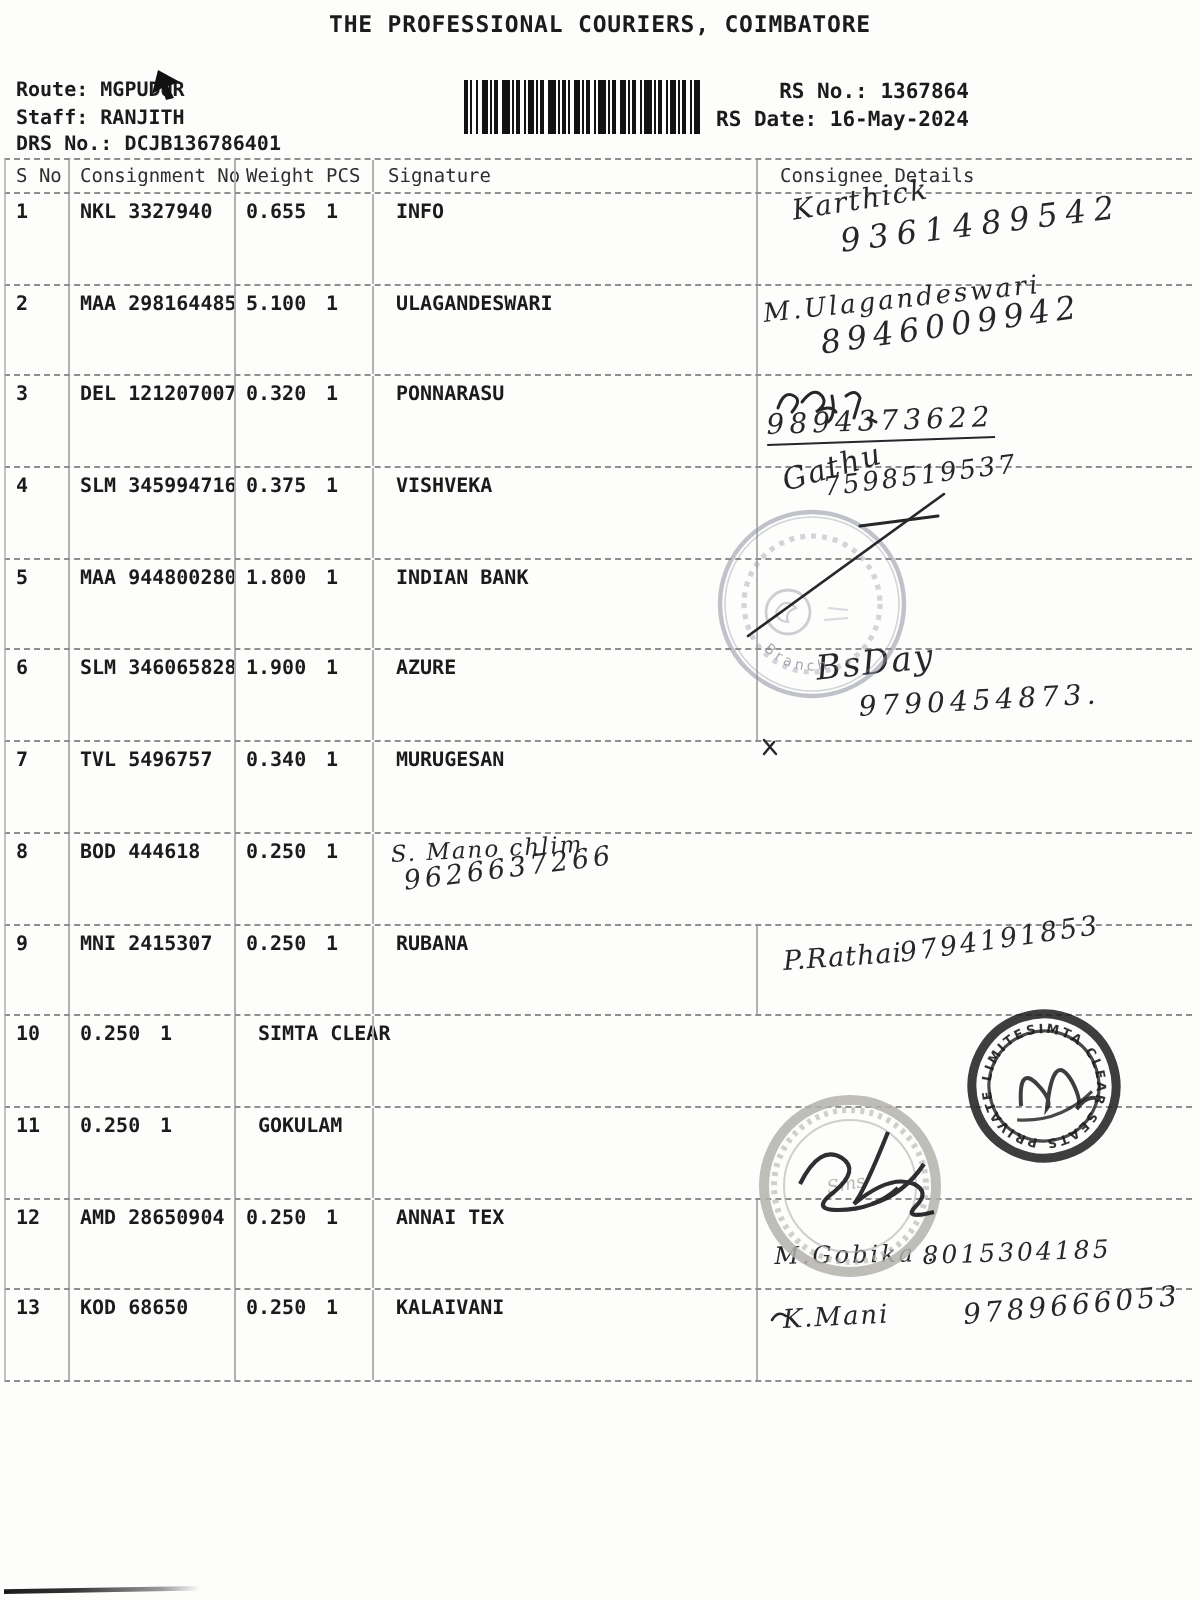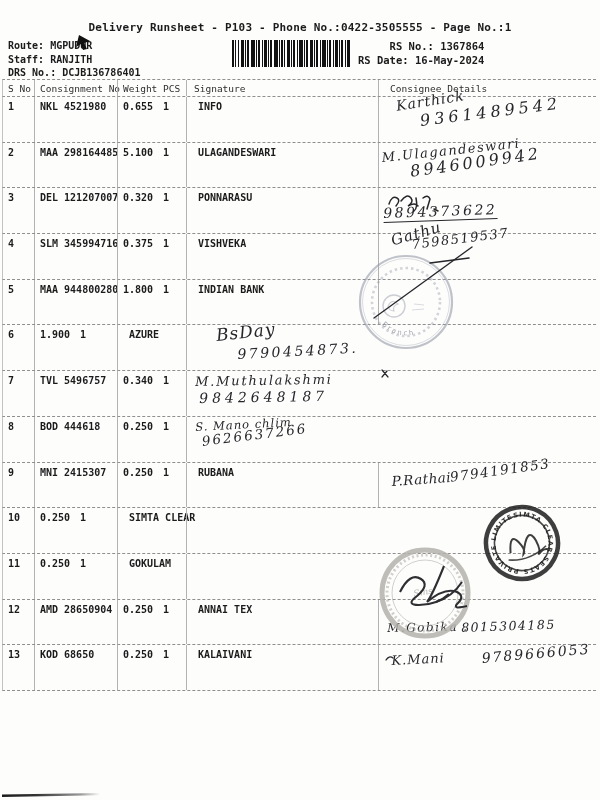--- a/index.html
+++ b/index.html
@@ -53,21 +53,21 @@
   .deco{position:absolute;left:0;top:0;pointer-events:none;}
   .artifact-bottom{left:2px;top:793px;width:98px;height:4px;
      background:linear-gradient(to right,#1a1a1a 0%,#333 35%,#9a9a9a 80%,transparent 100%);
      clip-path:polygon(0 40%,100% 0,100% 55%,0 100%);}
 </style>
 </head>
 <body>
 
 <div class="page">
 
-  <div class="abs subtitle">Delivery Runsheet - P103 - Phone No.:0422-3505555 - Page No.:1</div>
+  <div class="abs title">THE PROFESSIONAL COURIERS, COIMBATORE</div>
 
   <div class="abs meta"><span>Route:</span> <span>MGPUDUR</span>
 <span>Staff:</span> <span>RANJITH</span>
 <span>DRS No.:</span> <span>DCJB136786401</span></div>
 
   <svg class="abs barcode" width="118" height="27" viewBox="0 0 118 27">
     <g fill="#121212">
       <rect x="0" y="0" width="2" height="27"></rect>
         <rect x="3" y="0" width="1" height="27"></rect>
         <rect x="6" y="0" width="1" height="27"></rect>
@@ -118,21 +118,21 @@
       <div class="cell bl wflex">
         <span class="wspan">Weight</span>
         <span>PCS</span>
       </div>
       <div class="cell bl sighead">Signature</div>
       <div class="cell bl consignee">Consignee Details</div>
     </div>
     <div id="rows">
         <div class="trow r1">
       <div class="cell">1</div>
-      <div class="cell bl">NKL 4521980</div>
+      <div class="cell bl">NKL 3327940</div>
       <div class="cell bl wflex">
         <span class="wspan">0.655</span>
         <span>1</span>
       </div>
       <div class="cell bl consignee">INFO</div>
       <div class="cell bl sigcell">
         <span class="sig-line sig-n">Karthick</span>
         <span class="sig-line sig-p">9361489542</span>
       </div>
     </div>
@@ -183,41 +183,39 @@
         <span>1</span>
       </div>
       <div class="cell bl consignee">INDIAN BANK</div>
       <div class="cell bl sigcell">
         <span class="sig-line sig-n"></span>
         <span class="sig-line sig-p"></span>
       </div>
     </div>
         <div class="trow r6">
       <div class="cell">6</div>
+      <div class="cell bl">SLM 346065828</div>
       <div class="cell bl wflex">
         <span class="wspan">1.900</span>
         <span>1</span>
       </div>
       <div class="cell bl consignee">AZURE</div>
       <div class="cell bl sigcell">
         <span class="sig-line sig-n">BsDay</span>
         <span class="sig-line sig-p">9790454873.</span>
       </div>
     </div>
         <div class="trow r7">
       <div class="cell">7</div>
       <div class="cell bl">TVL 5496757</div>
       <div class="cell bl wflex">
         <span class="wspan">0.340</span>
         <span>1</span>
       </div>
-      <div class="cell bl sigcell">
-        <span class="sig-line sig-n">M.Muthulakshmi</span>
-        <span class="sig-line sig-p">9842648187</span>
-      </div>
+      <div class="cell bl consignee">MURUGESAN</div>
     </div>
         <div class="trow r8">
       <div class="cell">8</div>
       <div class="cell bl">BOD 444618</div>
       <div class="cell bl wflex">
         <span class="wspan">0.250</span>
         <span>1</span>
       </div>
       <div class="cell bl sigcell">
         <span class="sig-line sig-n">S. Mano chlim</span>

